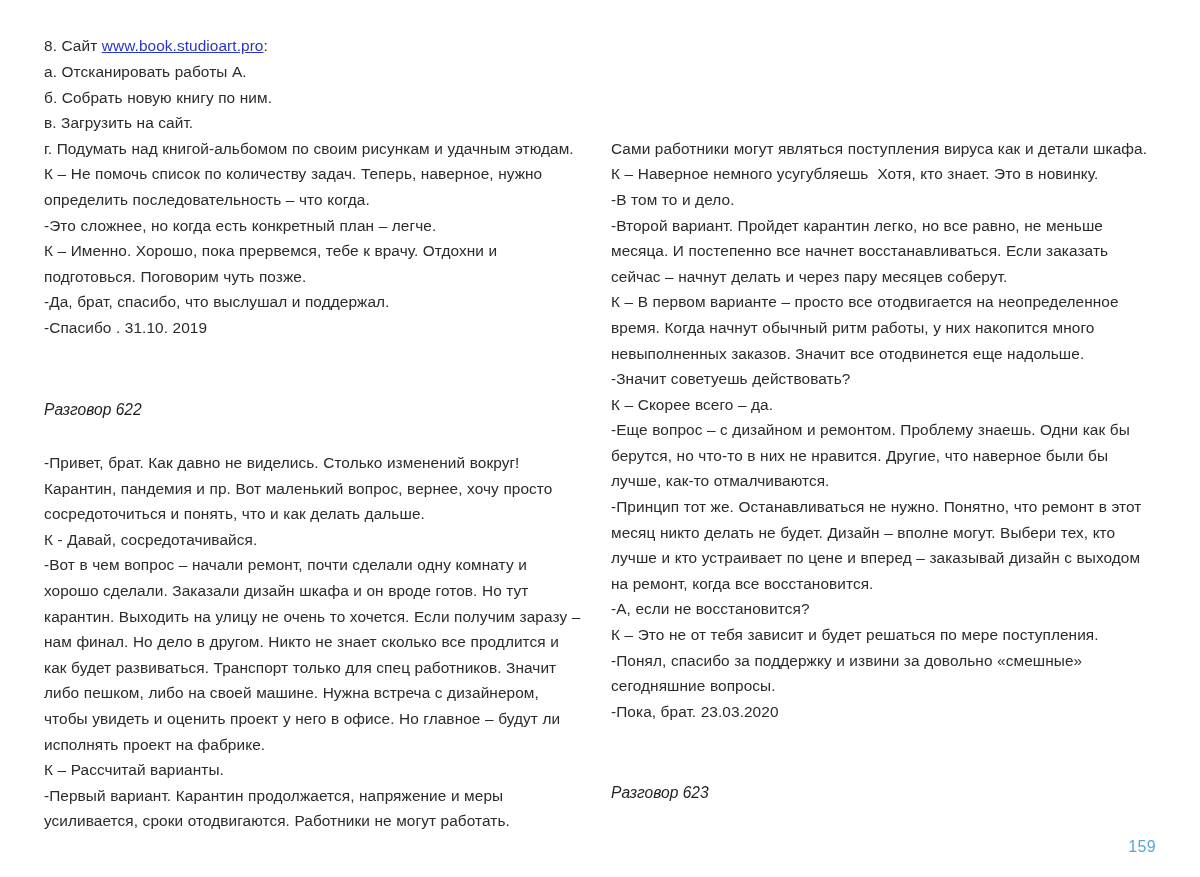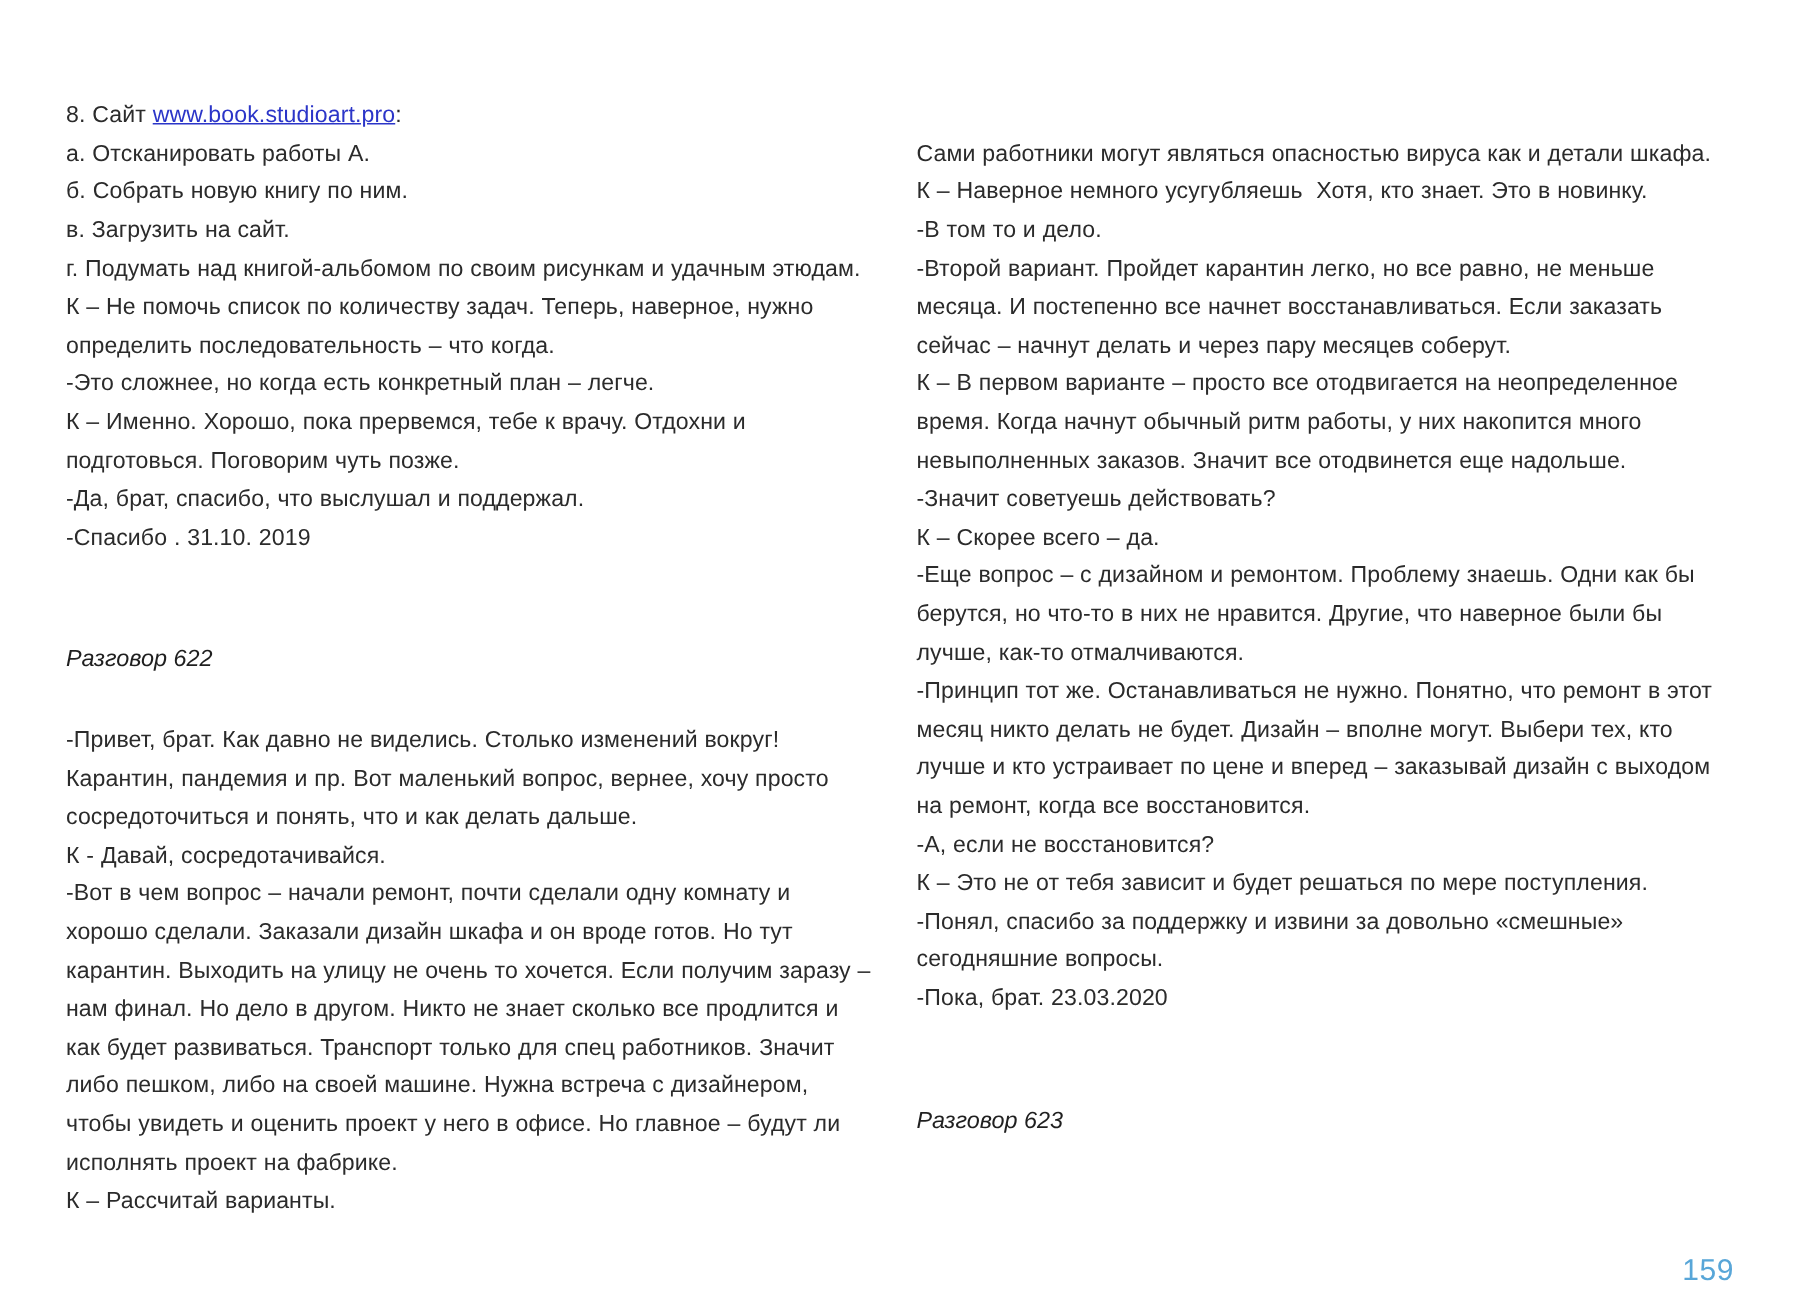--- a/index.html
+++ b/index.html
@@ -21,21 +21,21 @@
     box-sizing: border-box;
   }
   .columns {
     position: absolute;
     top: 44px;
     left: 44px;
     width: 1112px;
     height: 790px;
     display: flex;
     justify-content: space-between;
-    align-items: center;
+    align-items: flex-end;
   }
   .column {
     width: 540px;
     box-sizing: border-box;
   }
   .column.right {
     width: 545px;
   }
   p.para {
     margin: 0;
@@ -57,21 +57,21 @@
   .gap-before-heading { height: 56px; }
   .gap-after-heading  { height: 28px; }
   a.weblink {
     color: #2b35c8;
     text-decoration: underline;
   }
   .page-number {
     position: absolute;
     right: 44px;
     bottom: 20px;
-    font-size: 20px;
+    font-size: 16px;
     line-height: 20px;
     color: #58a6d8;
     letter-spacing: 0.02em;
   }
 </style>
 </head>
 <body>
 
 <div class="page">
 
@@ -88,24 +88,25 @@
         <p class="para">К – Именно. Хорошо, пока прервемся, тебе к врачу. Отдохни и подготовься. Поговорим чуть позже.</p>
         <p class="para">-Да, брат, спасибо, что выслушал и поддержал.</p>
         <p class="para">-Спасибо . 31.10. 2019</p>
         <div class="gap-before-heading"></div>
         <h2 class="heading">Разговор 622</h2>
         <div class="gap-after-heading"></div>
         <p class="para">-Привет, брат. Как давно не виделись. Столько изменений вокруг! Карантин, пандемия и пр. Вот маленький вопрос, вернее, хочу просто сосредоточиться и понять, что и как делать дальше.</p>
         <p class="para">К - Давай, сосредотачивайся.</p>
         <p class="para">-Вот в чем вопрос – начали ремонт, почти сделали одну комнату и хорошо сделали. Заказали дизайн шкафа и он вроде готов. Но тут карантин. Выходить на улицу не очень то хочется. Если получим заразу – нам финал. Но дело в другом. Никто не знает сколько все продлится и как будет развиваться. Транспорт только для спец работников. Значит либо пешком, либо на своей машине. Нужна встреча с дизайнером, чтобы увидеть и оценить проект у него в офисе. Но главное – будут ли исполнять проект на фабрике.</p>
         <p class="para">К – Рассчитай варианты.</p>
+        <p class="para">-Первый вариант. Карантин продолжается, напряжение и меры усиливается, сроки отодвигаются. Работники не могут работать.</p>
       </div>
 
     <div class="column right" id="right-col">
-        <p class="para">Сами работники могут являться опасностью вируса как и детали шкафа.</p>
+        <p class="para">Сами работники могут являться поступления вируса как и детали шкафа.</p>
         <p class="para">К – Наверное немного усугубляешь  Хотя, кто знает. Это в новинку.</p>
         <p class="para">-В том то и дело.</p>
         <p class="para">-Второй вариант. Пройдет карантин легко, но все равно, не меньше месяца. И постепенно все начнет восстанавливаться. Если заказать сейчас – начнут делать и через пару месяцев соберут.</p>
         <p class="para">К – В первом варианте – просто все отодвигается на неопределенное время. Когда начнут обычный ритм работы, у них накопится много невыполненных заказов. Значит все отодвинется еще надольше.</p>
         <p class="para">-Значит советуешь действовать?</p>
         <p class="para">К – Скорее всего – да.</p>
         <p class="para">-Еще вопрос – с дизайном и ремонтом. Проблему знаешь. Одни как бы берутся, но что-то в них не нравится. Другие, что наверное были бы лучше, как-то отмалчиваются.</p>
         <p class="para">-Принцип тот же. Останавливаться не нужно. Понятно, что ремонт в этот месяц никто делать не будет. Дизайн – вполне могут. Выбери тех, кто лучше и кто устраивает по цене и вперед – заказывай дизайн с выходом на ремонт, когда все восстановится.</p>
         <p class="para">-А, если не восстановится?</p>
         <p class="para">К – Это не от тебя зависит и будет решаться по мере поступления.</p>

